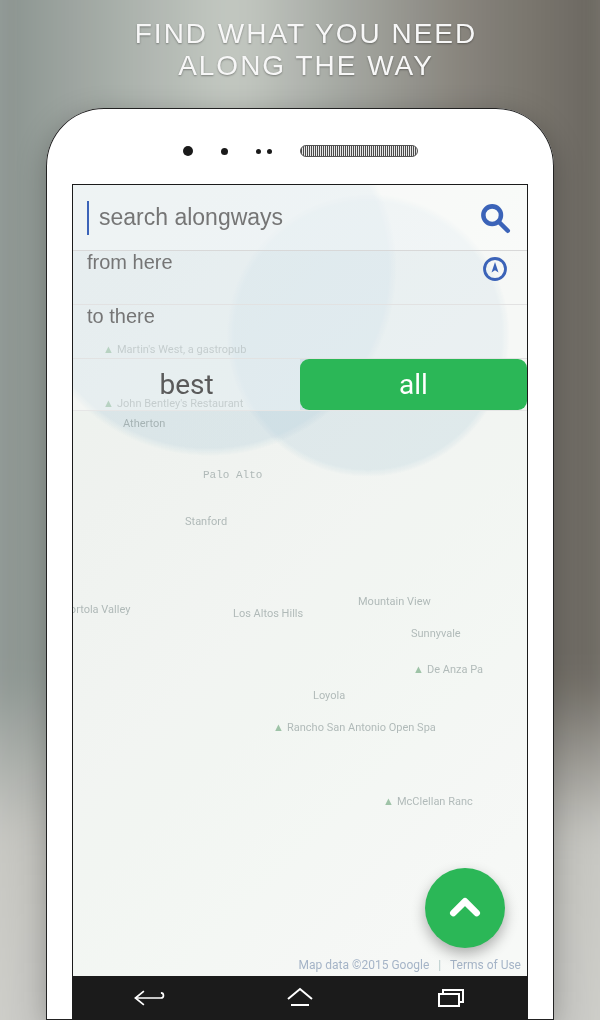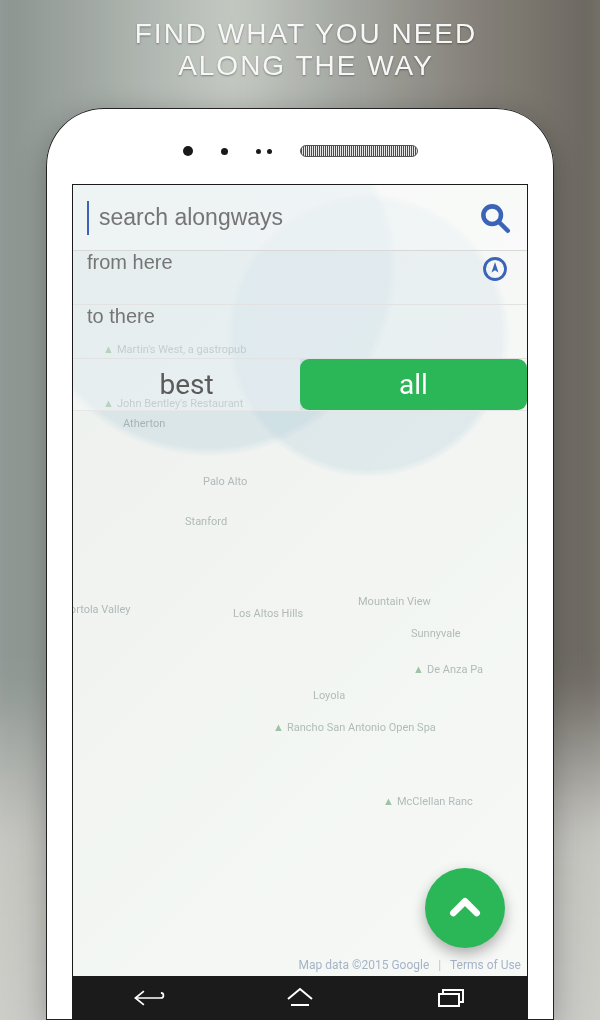--- a/index.html
+++ b/index.html
@@ -152,21 +152,21 @@
 
   <div class="screen">
     <div class="map-layer">
       
     </div>
 
     <div id="map-labels">
         <div class="map-label" style="left: 30px; top: 158px;"><span class="map-pin">▲</span><span>Martin's West, a gastropub</span></div>
         <div class="map-label" style="left: 30px; top: 212px;"><span class="map-pin">▲</span><span>John Bentley's Restaurant</span></div>
         <div class="map-label" style="left: 50px; top: 232px;"><span>Atherton</span></div>
-        <div class="map-label" style="left: 130px; top: 290px;"><span>Palo Alto</span></div>
+        <div class="map-label" style="left: 130px; top: 284px; font-family: Liberation Mono, monospace;"><span>Palo Alto</span></div>
         <div class="map-label" style="left: 112px; top: 330px;"><span>Stanford</span></div>
         <div class="map-label" style="left: -10px; top: 418px;"><span>Portola Valley</span></div>
         <div class="map-label" style="left: 160px; top: 422px;"><span>Los Altos Hills</span></div>
         <div class="map-label" style="left: 285px; top: 410px;"><span>Mountain View</span></div>
         <div class="map-label" style="left: 338px; top: 442px;"><span>Sunnyvale</span></div>
         <div class="map-label" style="left: 340px; top: 478px;"><span class="map-pin">▲</span><span>De Anza Pa</span></div>
         <div class="map-label" style="left: 240px; top: 504px;"><span>Loyola</span></div>
         <div class="map-label" style="left: 200px; top: 536px;"><span class="map-pin">▲</span><span>Rancho San Antonio Open Spa</span></div>
         <div class="map-label" style="left: 310px; top: 610px;"><span class="map-pin">▲</span><span>McClellan Ranc</span></div>
       </div>

